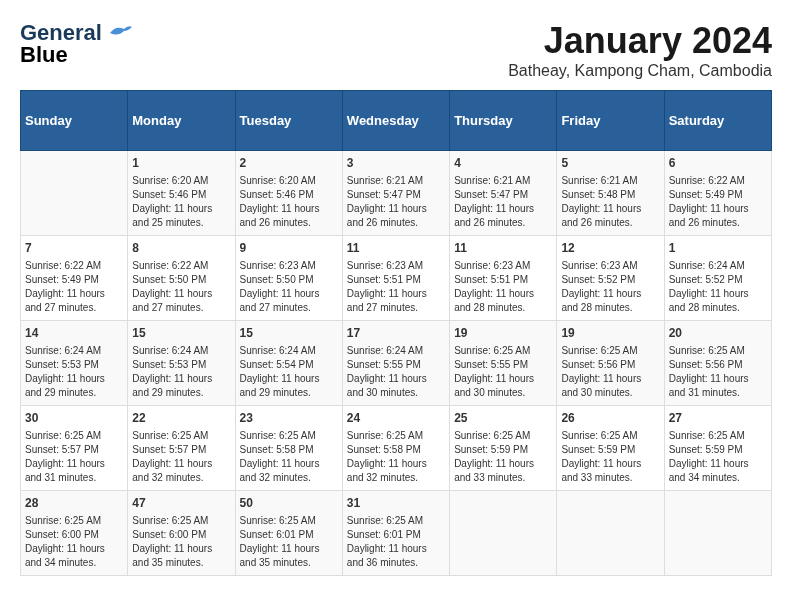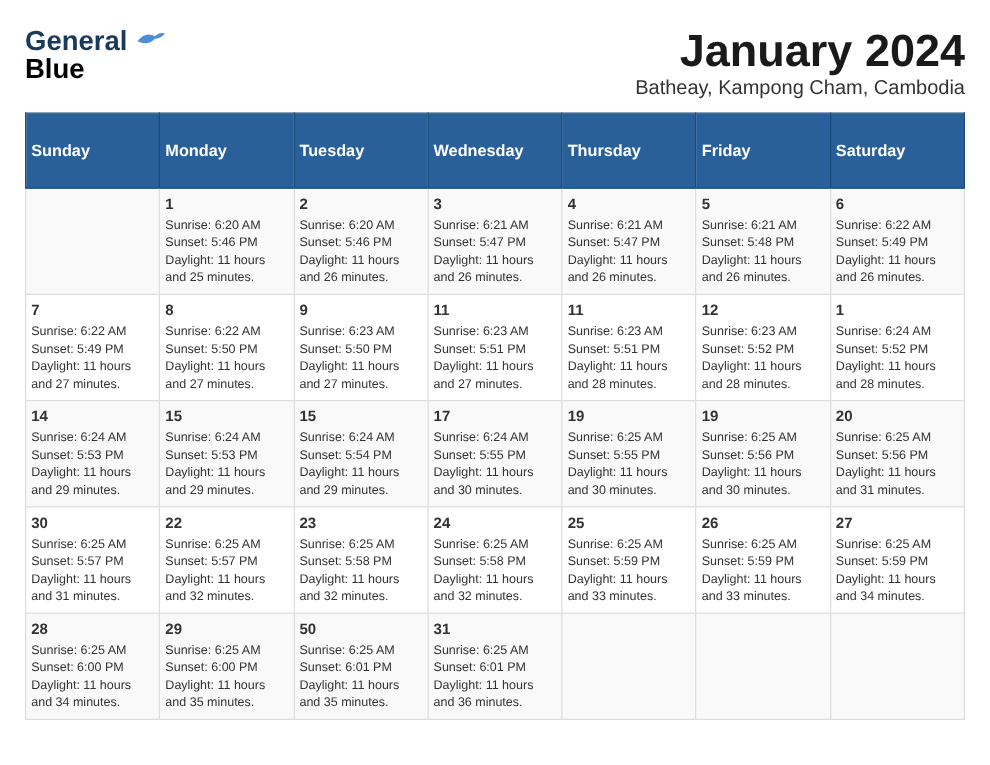--- a/index.html
+++ b/index.html
@@ -232,21 +232,21 @@
           <span class="day-num">27</span>
           <div class="cell-content">Sunrise: 6:25 AM<br>Sunset: 5:59 PM<br>Daylight: 11 hours<br>and 34 minutes.</div>
         </td>
       </tr>
       <tr>
         <td>
           <span class="day-num">28</span>
           <div class="cell-content">Sunrise: 6:25 AM<br>Sunset: 6:00 PM<br>Daylight: 11 hours<br>and 34 minutes.</div>
         </td>
         <td>
-          <span class="day-num">29</span>
+          <span class="day-num">47</span>
           <div class="cell-content">Sunrise: 6:25 AM<br>Sunset: 6:00 PM<br>Daylight: 11 hours<br>and 35 minutes.</div>
         </td>
         <td>
           <span class="day-num">50</span>
           <div class="cell-content">Sunrise: 6:25 AM<br>Sunset: 6:01 PM<br>Daylight: 11 hours<br>and 35 minutes.</div>
         </td>
         <td>
           <span class="day-num">31</span>
           <div class="cell-content">Sunrise: 6:25 AM<br>Sunset: 6:01 PM<br>Daylight: 11 hours<br>and 36 minutes.</div>
         </td>

